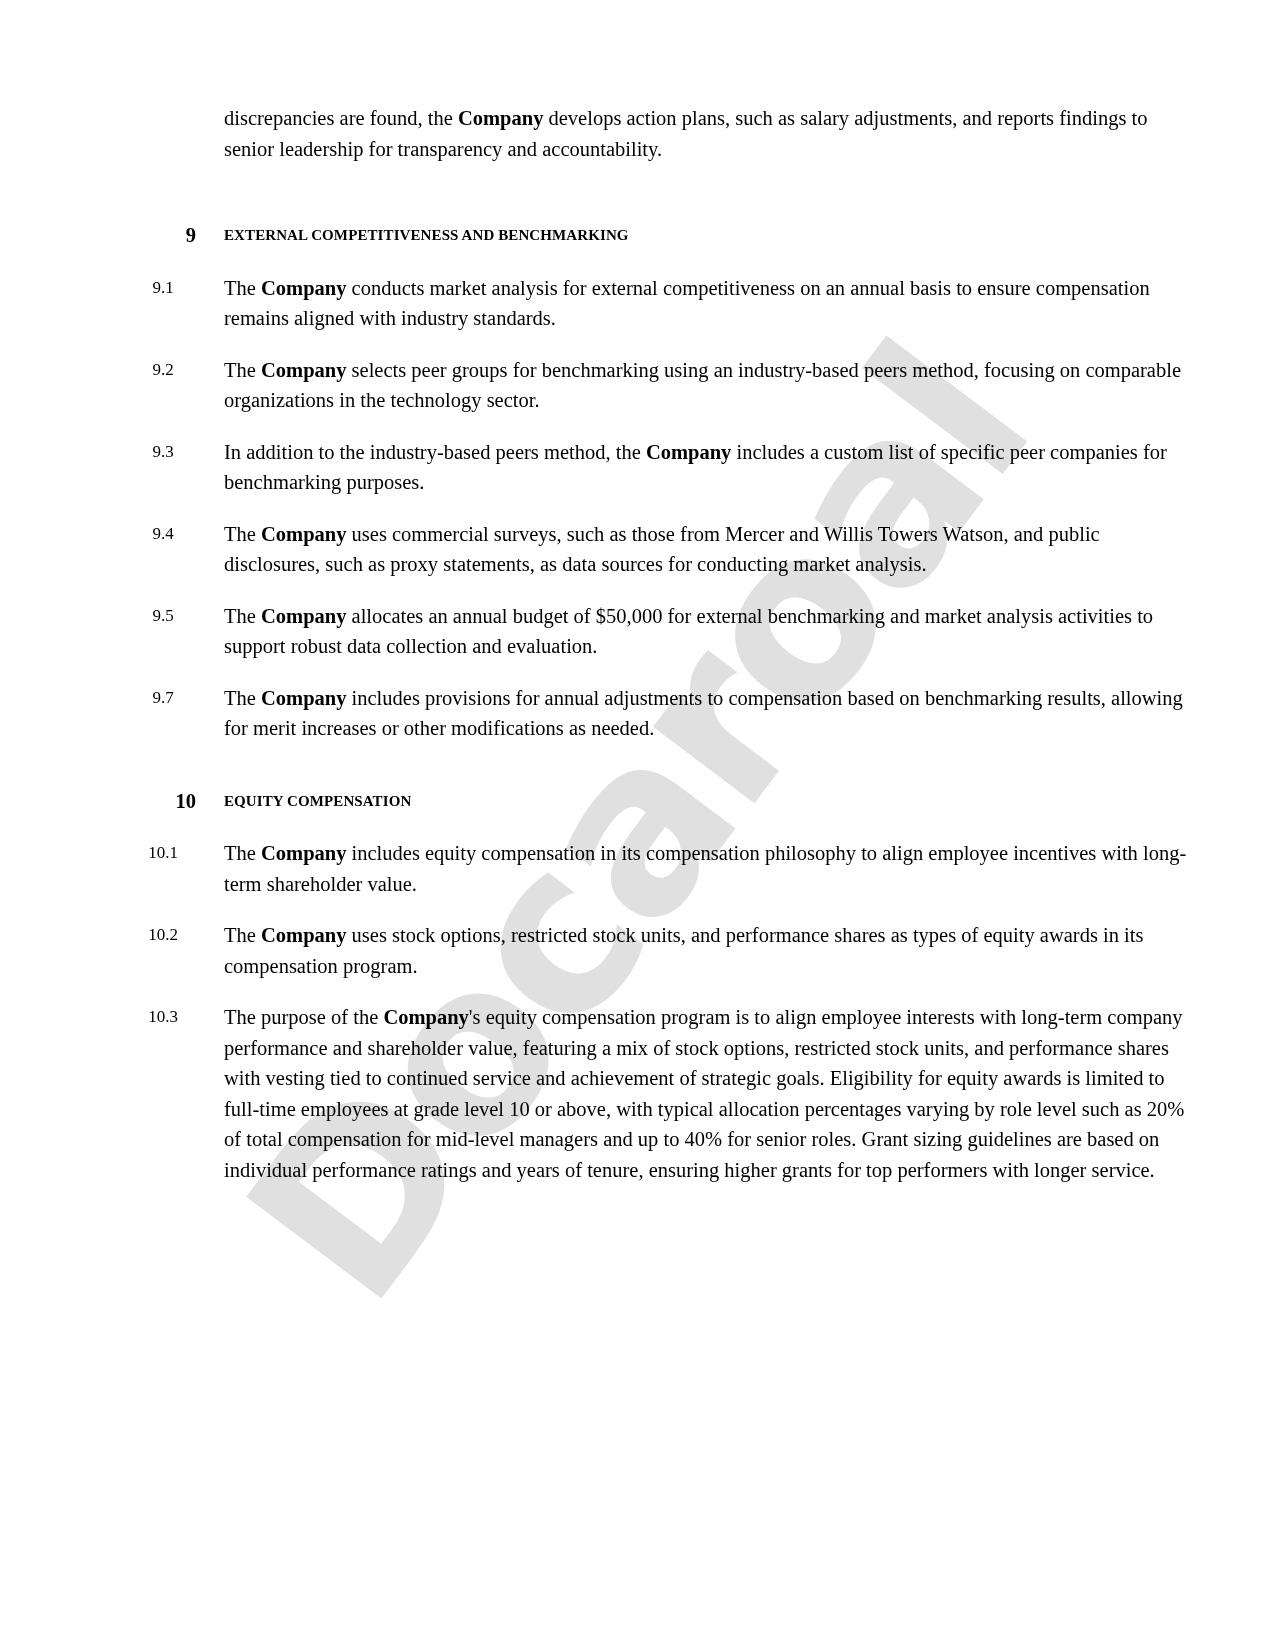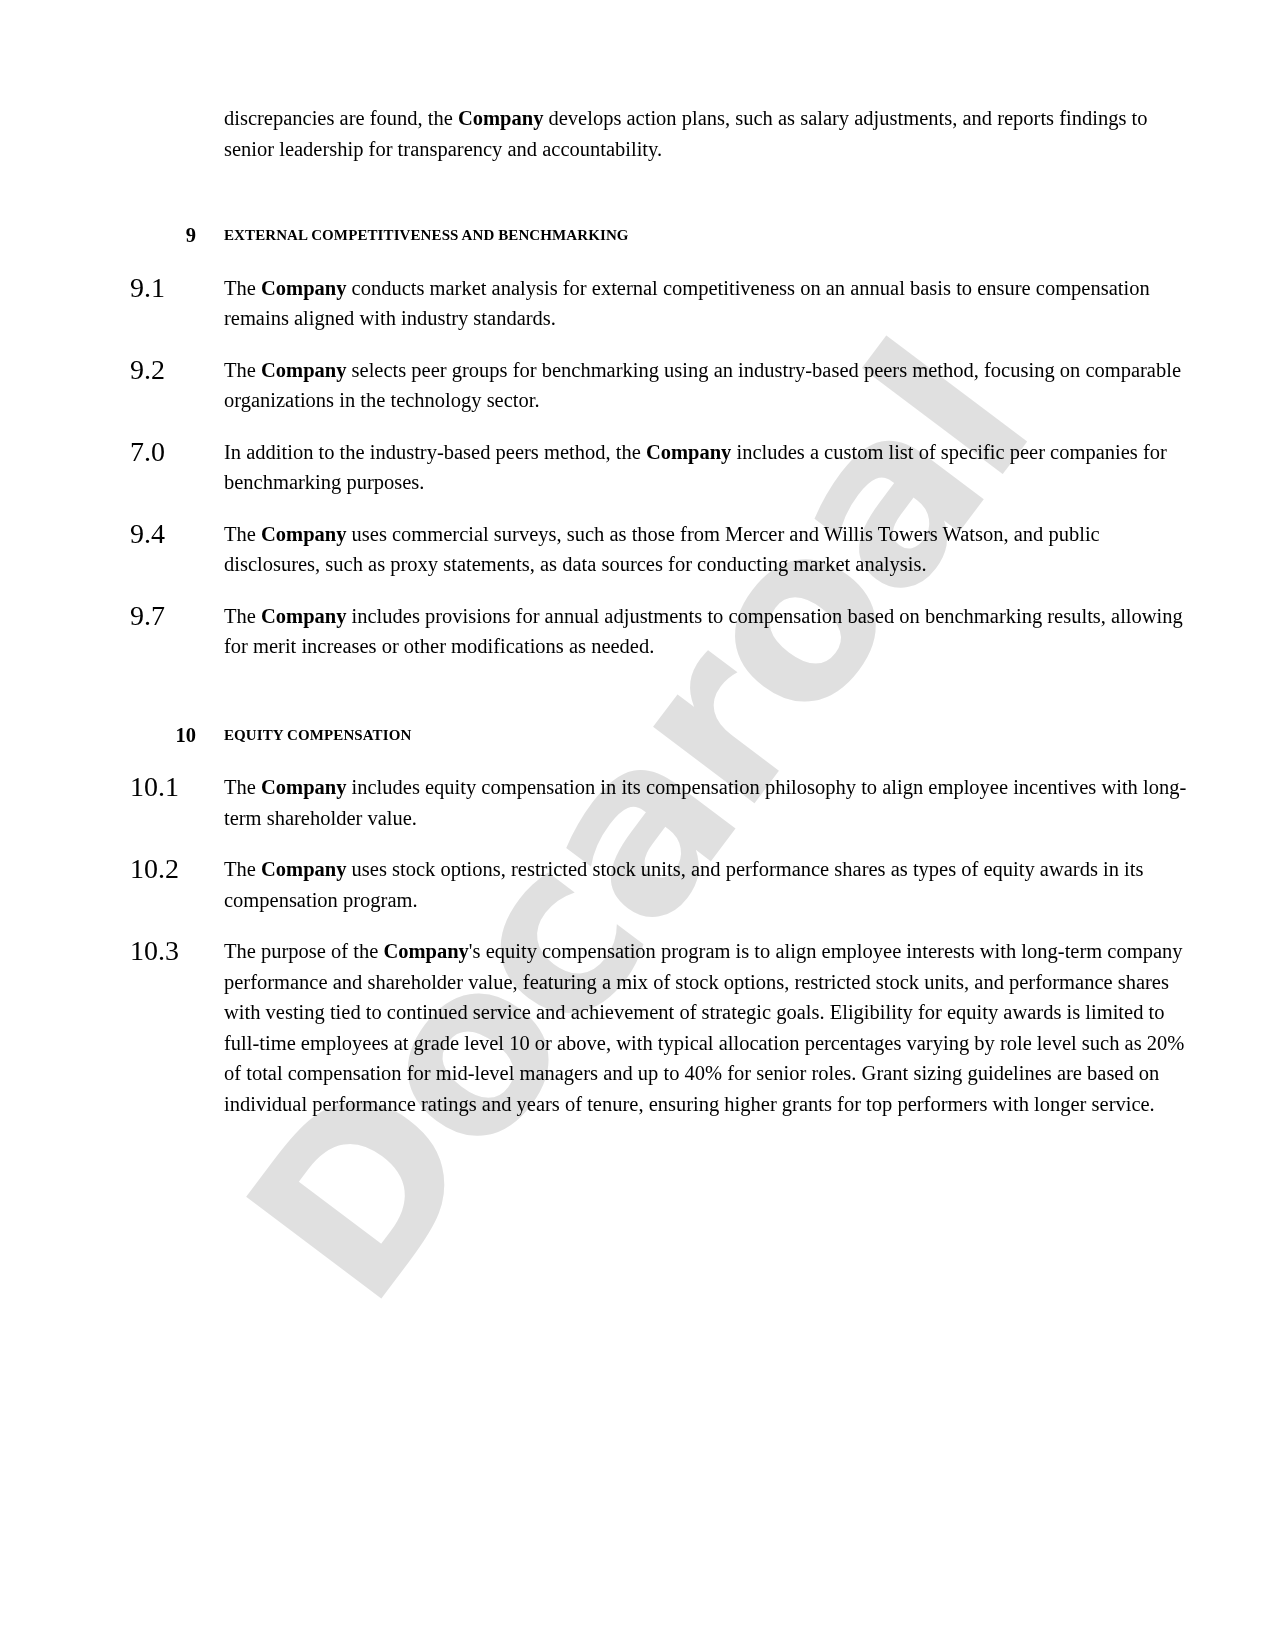--- a/index.html
+++ b/index.html
@@ -55,23 +55,23 @@
     align-items: flex-start;
     margin-bottom: 21px;
   }
   .para-block.first-para {
     margin-bottom: 0;
   }
 
   .num {
     flex: 0 0 66px;
     width: 66px;
-    text-align: left;
+    text-align: center;
     padding-right: 0;
-    font-size: 28px;
+    font-size: 17px;
     line-height: 30.5px;
     box-sizing: border-box;
   }
   .num-heading {
     flex: 0 0 66px;
     width: 66px;
     text-align: right;
     font-weight: 700;
     font-size: 20.5px;
     line-height: 30.5px;
@@ -97,21 +97,21 @@
     box-sizing: border-box;
   }
 
   .section-heading {
     display: flex;
     align-items: flex-start;
     margin-top: 56px;
     margin-bottom: 22px;
   }
   .section-heading.second {
-    margin-top: 58px;
+    margin-top: 42px;
   }
 
   b, .b { font-weight: 700; }
 </style>
 </head>
 <body>
 
 <div class="page">
 
   <div class="watermark-layer">
@@ -134,29 +134,33 @@
       <div class="num">9.1</div>
       <div class="body-text"><span>The </span><b>Company</b><span> conducts market analysis for external competitiveness on an annual basis to ensure compensation remains aligned with industry standards.</span></div>
     </div>
 
     <div class="para-block">
       <div class="num">9.2</div>
       <div class="body-text"><span>The </span><b>Company</b><span> selects peer groups for benchmarking using an industry-based peers method, focusing on comparable organizations in the technology sector.</span></div>
     </div>
 
     <div class="para-block">
-      <div class="num">7.0</div>
+      <div class="num">9.3</div>
       <div class="body-text"><span>In addition to the industry-based peers method, the </span><b>Company</b><span> includes a custom list of specific peer companies for benchmarking purposes.</span></div>
     </div>
 
     <div class="para-block">
       <div class="num">9.4</div>
       <div class="body-text"><span>The </span><b>Company</b><span> uses commercial surveys, such as those from Mercer and Willis Towers Watson, and public disclosures, such as proxy statements, as data sources for conducting market analysis.</span></div>
     </div>
 
+    <div class="para-block">
+      <div class="num">9.5</div>
+      <div class="body-text"><span>The </span><b>Company</b><span> allocates an annual budget of $50,000 for external benchmarking and market analysis activities to support robust data collection and evaluation.</span></div>
+    </div>
 
 
     <div class="para-block">
       <div class="num">9.7</div>
       <div class="body-text"><span>The </span><b>Company</b><span> includes provisions for annual adjustments to compensation based on benchmarking results, allowing for merit increases or other modifications as needed.</span></div>
     </div>
 
     <div class="section-heading second">
       <div class="num-heading">10</div>
       <div class="heading-text">EQUITY COMPENSATION</div>

